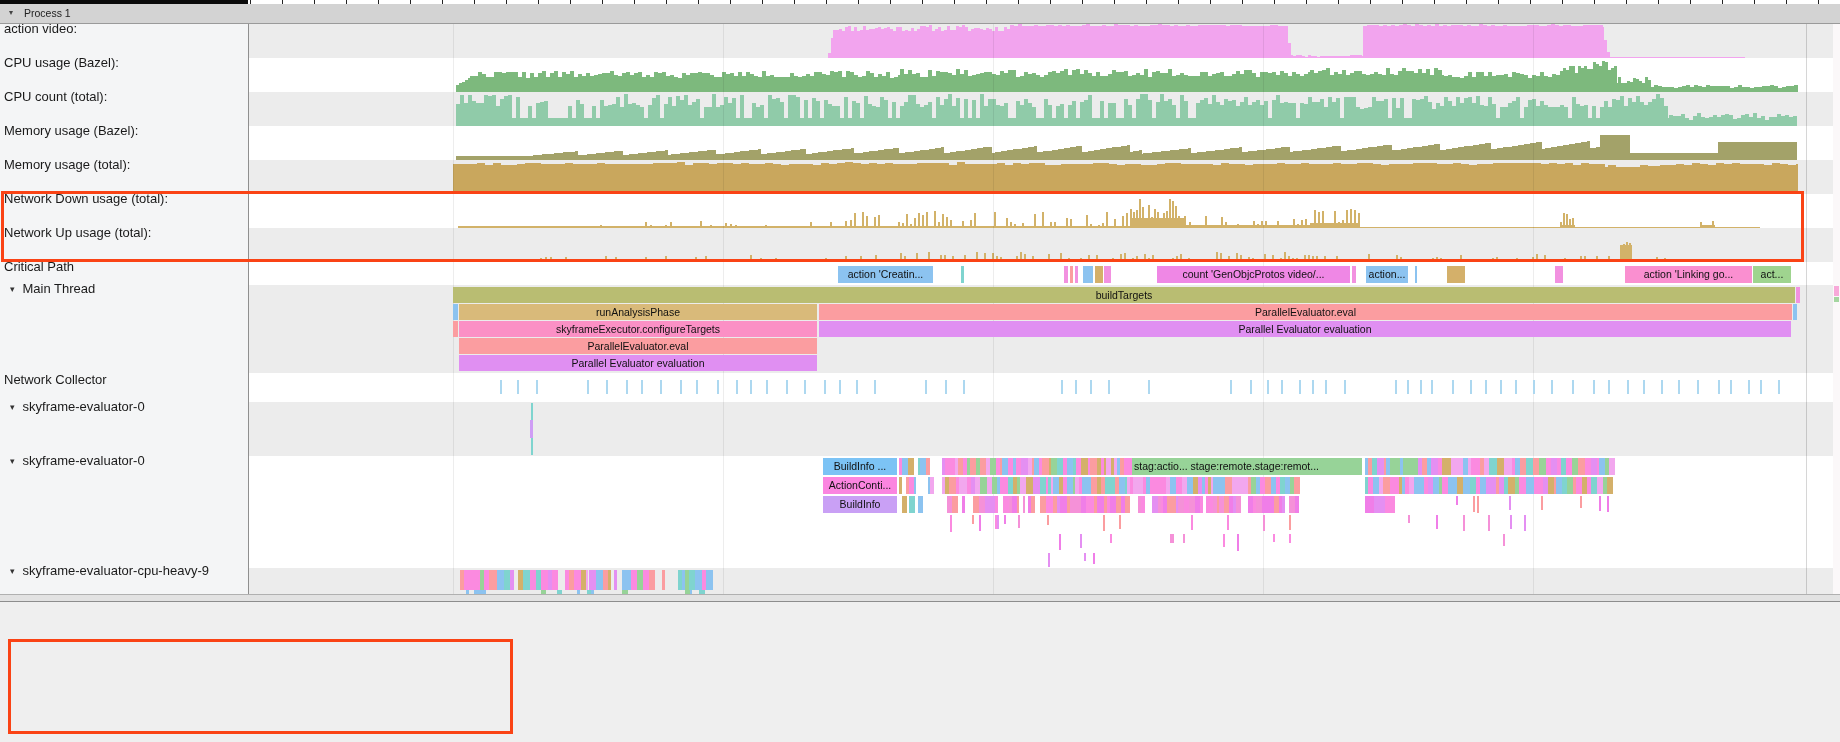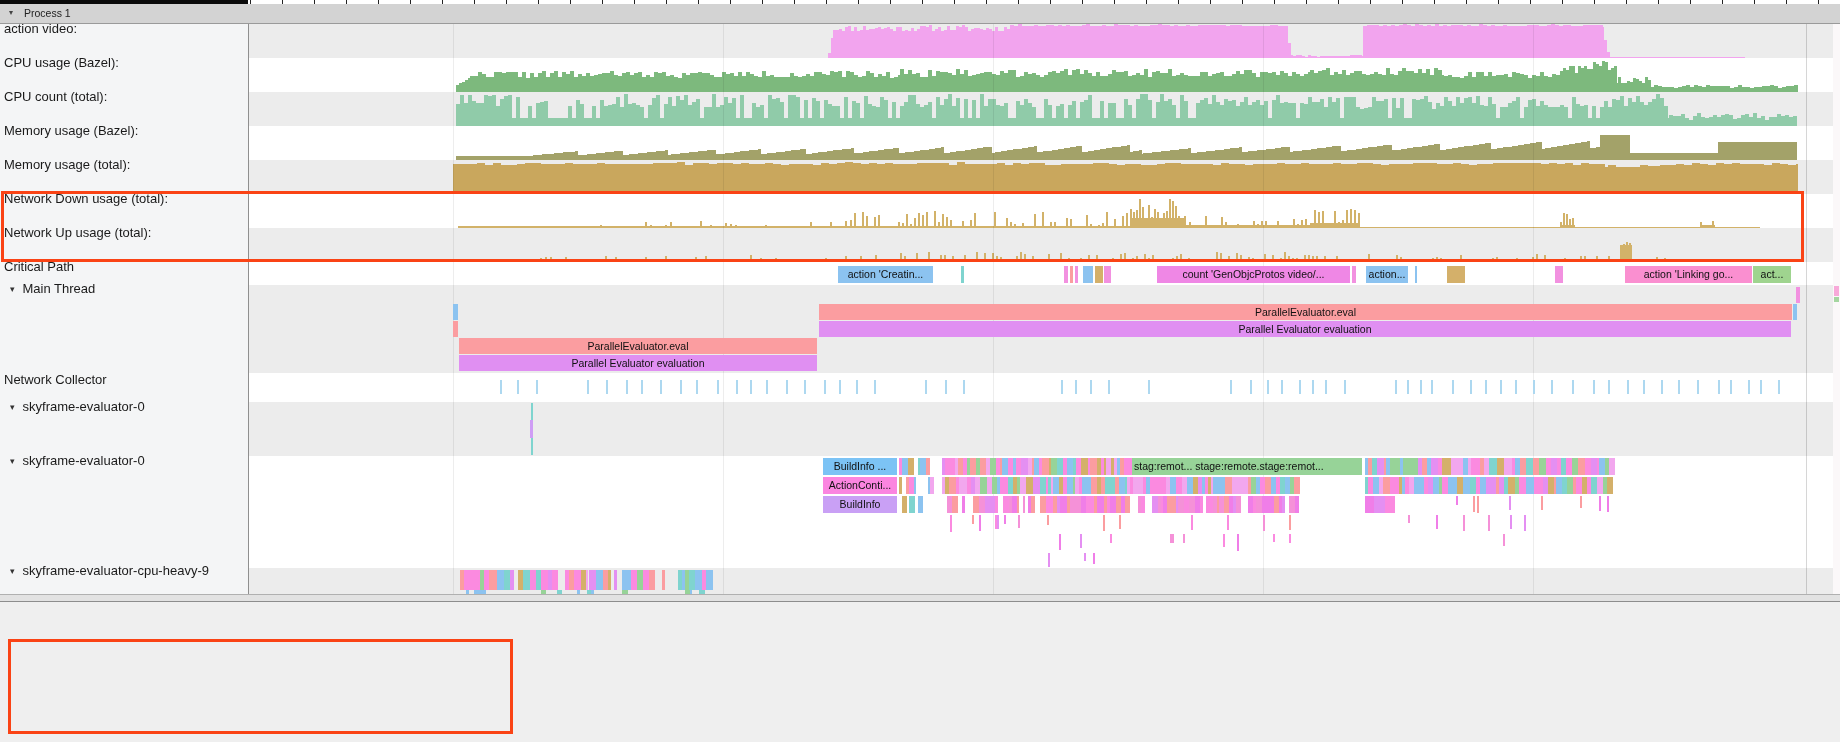--- a/index.html
+++ b/index.html
@@ -142,25 +142,28 @@
       <div class="slice" style="left: 1095px; top: 242px; width: 8px; height: 17px; background: rgb(212, 176, 106); line-height: 17px; position: absolute;"></div>
       <div class="slice" style="left: 1104px; top: 242px; width: 7px; height: 17px; background: rgb(242, 145, 224); line-height: 17px; position: absolute;"></div>
       <div class="slice" style="left: 1157px; top: 242px; width: 193px; height: 17px; background: rgb(239, 135, 229); line-height: 17px; position: absolute;">count 'GenObjcProtos video/...</div>
       <div class="slice" style="left: 1352px; top: 242px; width: 4px; height: 17px; background: rgb(242, 145, 224); line-height: 17px; position: absolute;"></div>
       <div class="slice" style="left: 1366px; top: 242px; width: 42px; height: 17px; background: rgb(140, 195, 240); line-height: 17px; position: absolute;">action...</div>
       <div class="slice" style="left: 1415px; top: 242px; width: 2px; height: 17px; background: rgb(140, 195, 240); line-height: 17px; position: absolute;"></div>
       <div class="slice" style="left: 1447px; top: 242px; width: 18px; height: 17px; background: rgb(212, 176, 106); line-height: 17px; position: absolute;"></div>
       <div class="slice" style="left: 1555px; top: 242px; width: 8px; height: 17px; background: rgb(242, 145, 224); line-height: 17px; position: absolute;"></div>
       <div class="slice" style="left: 1625px; top: 242px; width: 127px; height: 17px; background: rgb(250, 143, 208); line-height: 17px; position: absolute;">action 'Linking go...</div>
       <div class="slice" style="left: 1753px; top: 242px; width: 38px; height: 17px; background: rgb(159, 212, 143); line-height: 17px; position: absolute;">act...</div>
+      <div class="slice" style="left: 453px; top: 263px; width: 1342px; height: 16px; background: rgb(185, 189, 114); line-height: 16px; position: absolute;">buildTargets</div>
       <div class="slice" style="left: 1796px; top: 263px; width: 4px; height: 16px; background: rgb(242, 145, 224); line-height: 16px; position: absolute;"></div>
       <div class="slice" style="left: 453px; top: 280px; width: 5px; height: 16px; background: rgb(140, 195, 240); line-height: 16px; position: absolute;"></div>
+      <div class="slice" style="left: 459px; top: 280px; width: 358px; height: 16px; background: rgb(217, 186, 122); line-height: 16px; position: absolute;">runAnalysisPhase</div>
       <div class="slice" style="left: 819px; top: 280px; width: 973px; height: 16px; background: rgb(251, 157, 160); line-height: 16px; position: absolute;">ParallelEvaluator.eval</div>
       <div class="slice" style="left: 1793px; top: 280px; width: 4px; height: 16px; background: rgb(140, 195, 240); line-height: 16px; position: absolute;"></div>
       <div class="slice" style="left: 453px; top: 297px; width: 5px; height: 16px; background: rgb(251, 157, 160); line-height: 16px; position: absolute;"></div>
+      <div class="slice" style="left: 459px; top: 297px; width: 358px; height: 16px; background: rgb(251, 144, 197); line-height: 16px; position: absolute;">skyframeExecutor.configureTargets</div>
       <div class="slice" style="left: 819px; top: 297px; width: 972px; height: 16px; background: rgb(224, 143, 242); line-height: 16px; position: absolute;">Parallel Evaluator evaluation</div>
       <div class="slice" style="left: 459px; top: 314px; width: 358px; height: 16px; background: rgb(251, 157, 160); line-height: 16px; position: absolute;">ParallelEvaluator.eval</div>
       <div class="slice" style="left: 459px; top: 331px; width: 358px; height: 16px; background: rgb(224, 143, 242); line-height: 16px; position: absolute;">Parallel Evaluator evaluation</div>
       <div class="slice" style="left: 500px; top: 356px; width: 2px; height: 14px; background: rgb(173, 216, 240); line-height: 14px; position: absolute;"></div>
       <div class="slice" style="left: 516.804px; top: 356px; width: 2px; height: 14px; background: rgb(173, 216, 240); line-height: 14px; position: absolute;"></div>
       <div class="slice" style="left: 535.902px; top: 356px; width: 2px; height: 14px; background: rgb(173, 216, 240); line-height: 14px; position: absolute;"></div>
       <div class="slice" style="left: 586.575px; top: 356px; width: 2px; height: 14px; background: rgb(173, 216, 240); line-height: 14px; position: absolute;"></div>
       <div class="slice" style="left: 606.313px; top: 356px; width: 2px; height: 14px; background: rgb(173, 216, 240); line-height: 14px; position: absolute;"></div>
       <div class="slice" style="left: 625.974px; top: 356px; width: 2px; height: 14px; background: rgb(173, 216, 240); line-height: 14px; position: absolute;"></div>
       <div class="slice" style="left: 640.796px; top: 356px; width: 2px; height: 14px; background: rgb(173, 216, 240); line-height: 14px; position: absolute;"></div>
@@ -215,21 +218,21 @@
       <div class="slice" style="left: 1718.14px; top: 356px; width: 2px; height: 14px; background: rgb(173, 216, 240); line-height: 14px; position: absolute;"></div>
       <div class="slice" style="left: 1729.63px; top: 356px; width: 2px; height: 14px; background: rgb(173, 216, 240); line-height: 14px; position: absolute;"></div>
       <div class="slice" style="left: 1748.25px; top: 356px; width: 2px; height: 14px; background: rgb(173, 216, 240); line-height: 14px; position: absolute;"></div>
       <div class="slice" style="left: 1759.52px; top: 356px; width: 2px; height: 14px; background: rgb(173, 216, 240); line-height: 14px; position: absolute;"></div>
       <div class="slice" style="left: 1778.34px; top: 356px; width: 2px; height: 14px; background: rgb(173, 216, 240); line-height: 14px; position: absolute;"></div>
       <div class="slice" style="left: 531px; top: 379px; width: 2px; height: 52px; background: rgb(127, 212, 207); line-height: 52px; position: absolute;"></div>
       <div class="slice" style="left: 530px; top: 396px; width: 3px; height: 18px; background: rgb(207, 157, 245); line-height: 18px; position: absolute;"></div>
       <div class="slice" style="left: 823px; top: 434px; width: 74px; height: 17px; background: rgb(124, 195, 245); line-height: 17px; position: absolute;">BuildInfo ...</div>
       <div class="slice" style="left: 823px; top: 453px; width: 74px; height: 17px; background: rgb(251, 133, 224); line-height: 17px; position: absolute;">ActionConti...</div>
       <div class="slice" style="left: 823px; top: 472px; width: 74px; height: 17px; background: rgb(201, 160, 245); line-height: 17px; position: absolute;">BuildInfo</div>
-      <div class="slice left" style="left: 1130px; top: 434px; width: 232px; height: 17px; background: rgb(151, 211, 152); line-height: 17px; position: absolute;">stag:remot...   stage:remote.stage:remot...</div>
+      <div class="slice left" style="left: 1130px; top: 434px; width: 232px; height: 17px; background: rgb(151, 211, 152); line-height: 17px; position: absolute;">stag:actio...   stage:remote.stage:remot...</div>
       <div class="slice" style="left: 899px; top: 434px; width: 3.37605px; height: 17px; background: rgb(251, 138, 224); line-height: 17px; position: absolute;"></div>
       <div class="slice" style="left: 902.376px; top: 434px; width: 5.48585px; height: 17px; background: rgb(140, 195, 240); line-height: 17px; position: absolute;"></div>
       <div class="slice" style="left: 907.862px; top: 434px; width: 6.44003px; height: 17px; background: rgb(212, 176, 106); line-height: 17px; position: absolute;"></div>
       <div class="slice" style="left: 917.963px; top: 434px; width: 2.09348px; height: 17px; background: rgb(127, 212, 207); line-height: 17px; position: absolute;"></div>
       <div class="slice" style="left: 920.056px; top: 434px; width: 6.23453px; height: 17px; background: rgb(140, 195, 240); line-height: 17px; position: absolute;"></div>
       <div class="slice" style="left: 926.291px; top: 434px; width: 3.93709px; height: 17px; background: rgb(251, 157, 160); line-height: 17px; position: absolute;"></div>
       <div class="slice" style="left: 899px; top: 453px; width: 3.37799px; height: 17px; background: rgb(212, 176, 106); line-height: 17px; position: absolute;"></div>
       <div class="slice" style="left: 906.196px; top: 453px; width: 2.43819px; height: 17px; background: rgb(251, 157, 160); line-height: 17px; position: absolute;"></div>
       <div class="slice" style="left: 908.634px; top: 453px; width: 4.94203px; height: 17px; background: rgb(251, 138, 224); line-height: 17px; position: absolute;"></div>
       <div class="slice" style="left: 913.576px; top: 453px; width: 2.28232px; height: 17px; background: rgb(140, 195, 240); line-height: 17px; position: absolute;"></div>

